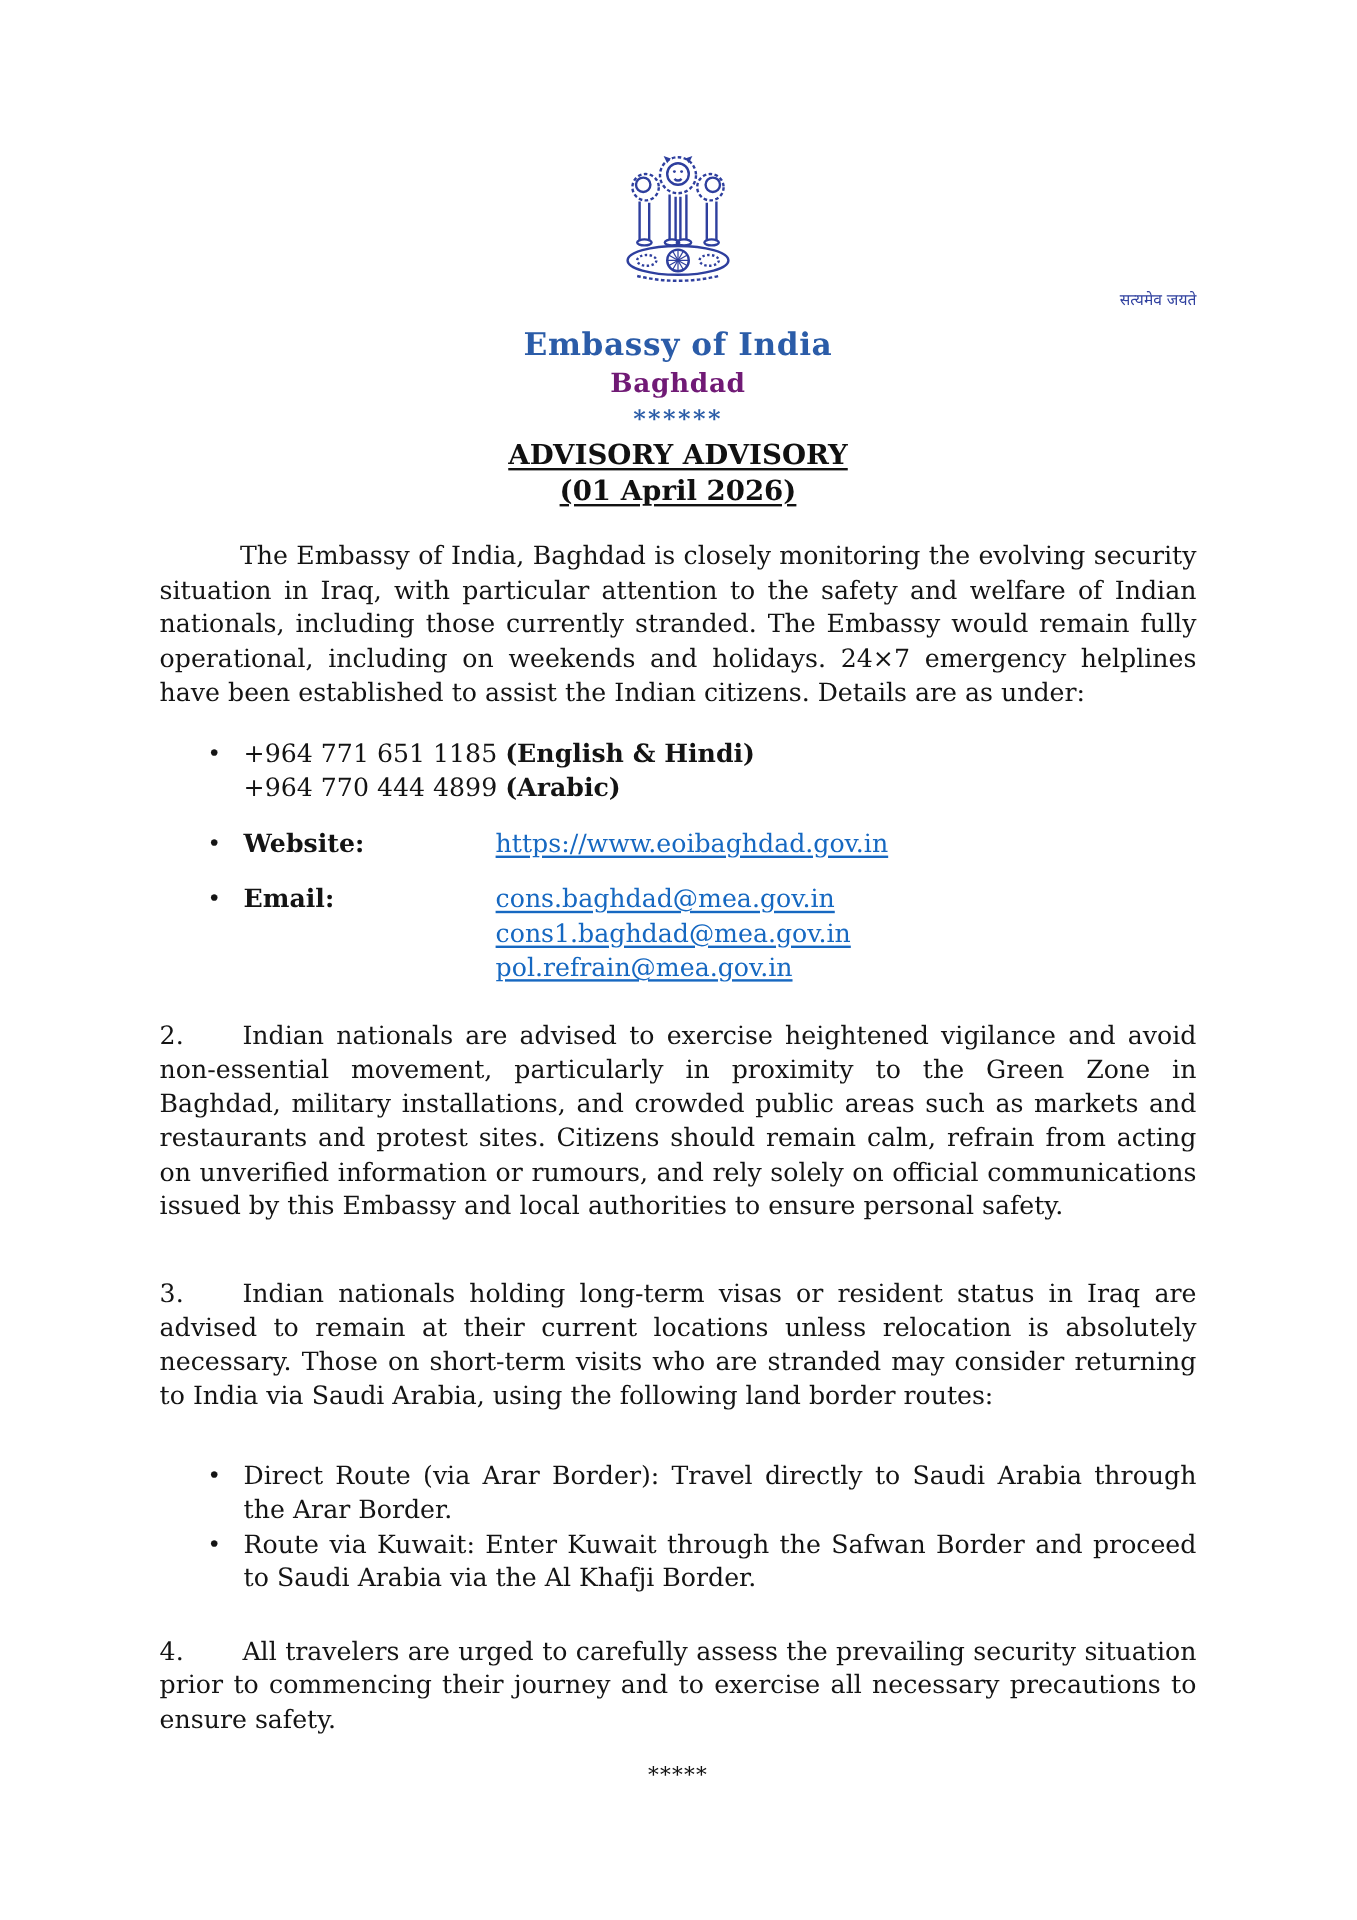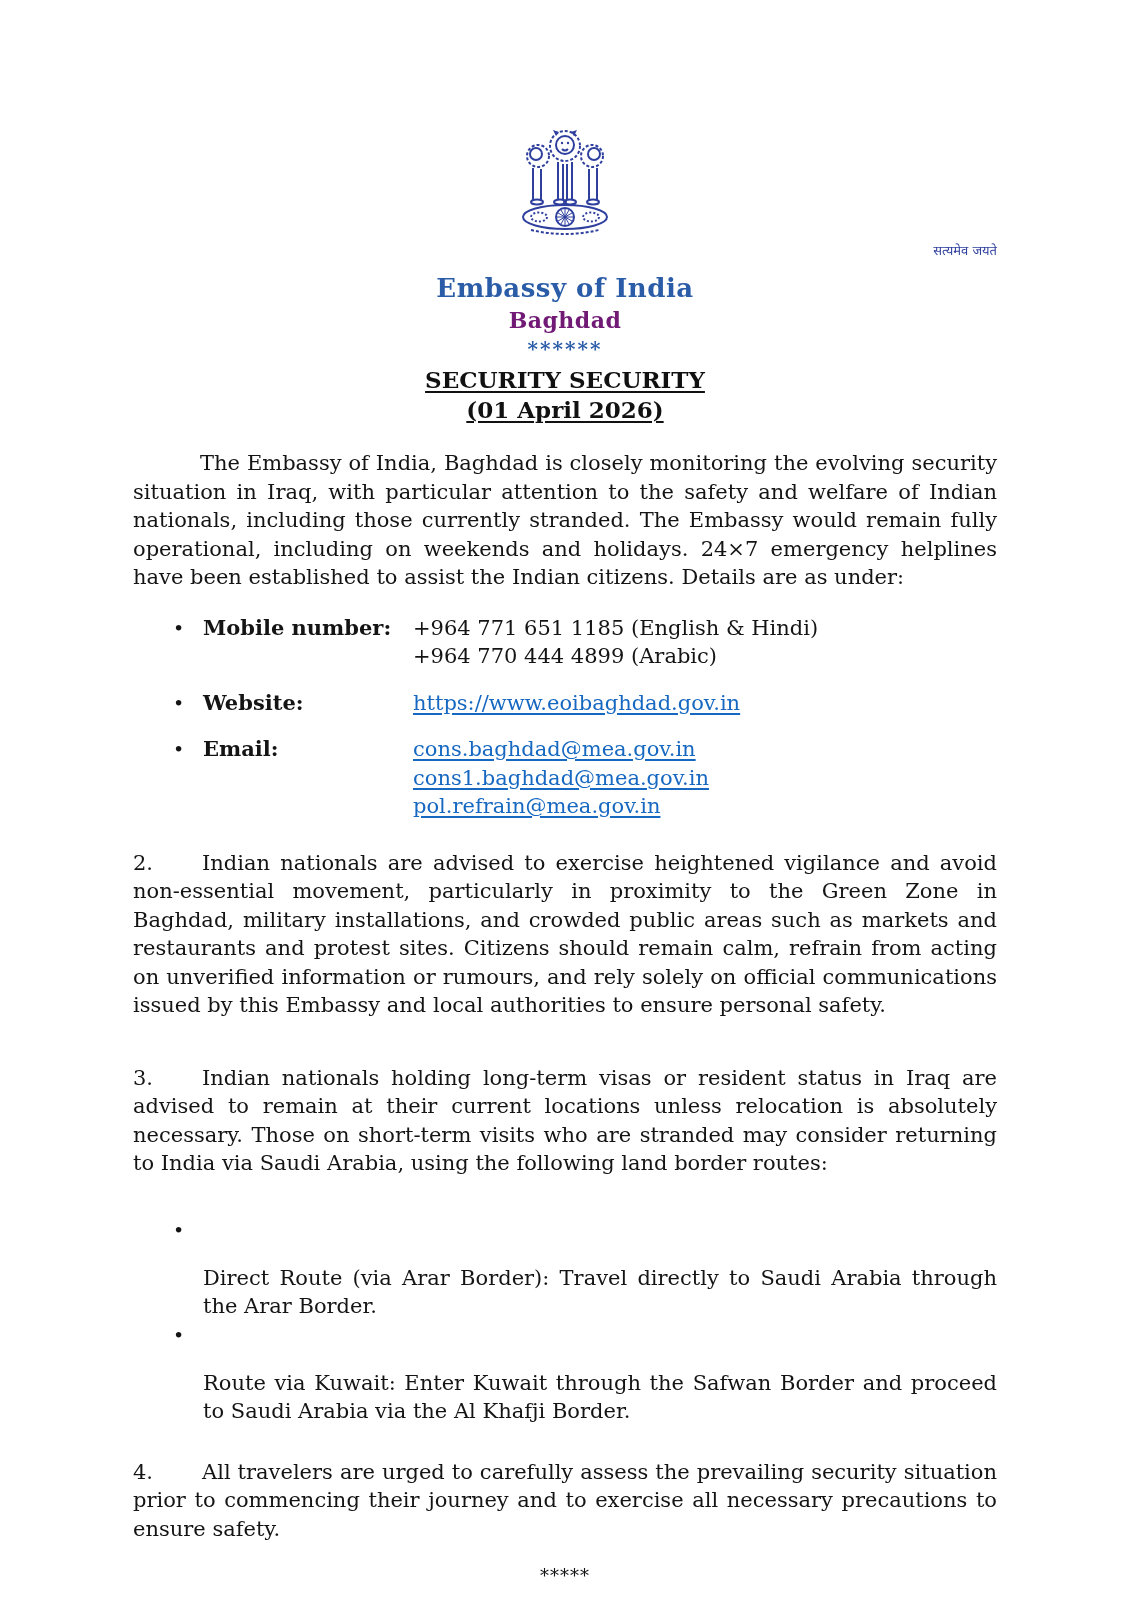--- a/index.html
+++ b/index.html
@@ -81,28 +81,28 @@
   .contact-value { flex: 1; font-size: 21px; line-height: 28.5px; }
   .contact-value .vline { display: block; }
   a.doc-link, .doc-link {
     color: #1668c1; text-decoration: underline;
     text-underline-offset: 3px; cursor: pointer;
   }
   .email-link { display: block; }
   
   .route-list { margin-top: 38px; }
   .route-item { display: flex; padding-left: 40px; }
-  .route-text { flex: 1; font-size: 21px; line-height: 28.5px; text-align: justify; margin-top: 48px; }
+  .route-text { flex: 1; font-size: 21px; line-height: 28.5px; text-align: justify; }
   
   .footer-stars {
     margin-top: 22px; text-align: center;
     font-size: 18px; line-height: 22px; letter-spacing: 1px;
     color: #141414;
   }
-  b.lang { font-weight: normal; }
+  b.lang { font-weight: bold; }
 </style>
 </head>
 <body>
 
 <div class="page">
 
   <div class="emblem-wrap">
     <svg width="106" height="112" viewBox="0 0 106 112">
       <g stroke="#2e3f9e" fill="none" stroke-width="2">
 
@@ -148,30 +148,29 @@
 
         <path d="M19 104 Q53 112 87 104" stroke-dasharray="3 2"></path>
       </g>
     </svg>
     <div class="motto">सत्यमेव जयते</div>
   </div>
 
   <div class="org">Embassy of India</div>
   <div class="city">Baghdad</div>
   <div class="divider-stars">******</div>
-  <div class="title-line"><span>SECURITY SECURITY</span></div>
+  <div class="title-line"><span>ADVISORY ADVISORY</span></div>
   <div class="date-line"><span>(01 April 2026)</span></div>
 
   <p class="para first">The Embassy of India, Baghdad is closely monitoring the evolving security situation in Iraq, with particular attention to the safety and welfare of Indian nationals, including those currently stranded. The Embassy would remain fully operational, including on weekends and holidays.  24×7 emergency helplines have been established to assist the Indian citizens. Details are as under:</p>
 
   <div class="contact-list">
 
     <div class="contact-item">
       <span class="bullet">•</span>
-      <span class="contact-label">Mobile number:</span>
       <span class="contact-value">
         <span class="vline"><span>+964 771 651 1185</span> <b class="lang">(English &amp; Hindi)</b></span>
         <span class="vline"><span>+964 770 444 4899</span> <b class="lang">(Arabic)</b></span>
       </span>
     </div>
 
     <div class="contact-item">
       <span class="bullet">•</span>
       <span class="contact-label">Website:</span>
       <span class="contact-value">

